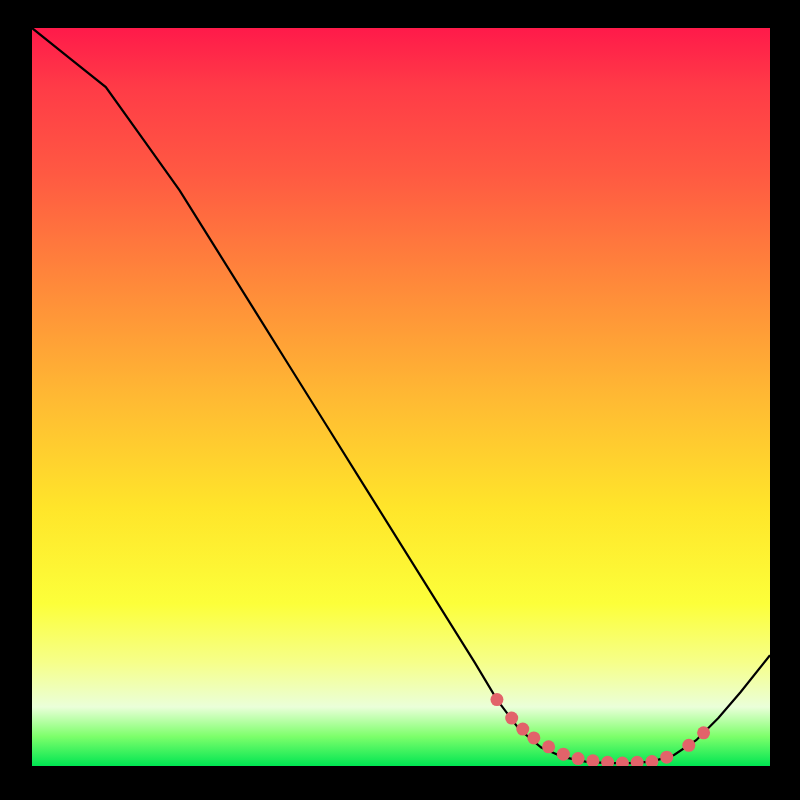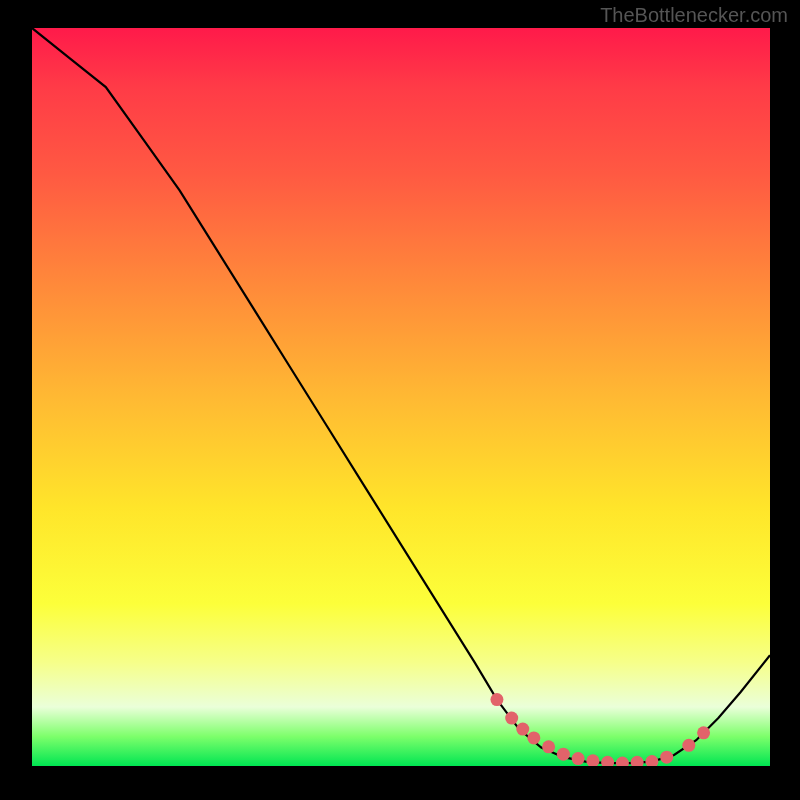--- a/index.html
+++ b/index.html
@@ -64,21 +64,20 @@
     fill: #e2636a;
     stroke: #e2636a;
     stroke-width: 0;
   }
 </style>
 </head>
 <body>
 
 <div class="container">
 
-  <div class="attribution">TheBottlenecker.com</div>
 
   <div class="plot-area">
     <svg class="curve" viewBox="0 0 738 738" preserveAspectRatio="none">
       <path id="curve-path" class="curve-path" d="M0.00 0.00 L36.90 29.52 L73.80 59.04 L110.70 110.70 L147.60 162.36 L184.50 221.40 L221.40 280.44 L258.30 339.48 L295.20 398.52 L332.10 457.56 L369.00 516.60 L405.90 575.64 L442.80 634.68 L464.94 671.58 L487.08 701.10 L509.22 719.55 L531.36 729.14 L553.50 733.57 L575.64 735.05 L597.78 735.05 L619.92 733.57 L642.06 726.93 L664.20 712.17 L686.34 690.03 L708.48 664.20 L738.00 627.30"></path>
       <g id="dots-group">
           <circle cx="464.94" cy="671.58" r="6.5" class="dot"></circle>
           <circle cx="479.70" cy="690.03" r="6.5" class="dot"></circle>
           <circle cx="490.77" cy="701.10" r="6.5" class="dot"></circle>
           <circle cx="501.84" cy="709.96" r="6.5" class="dot"></circle>
           <circle cx="516.60" cy="718.81" r="6.5" class="dot"></circle>

